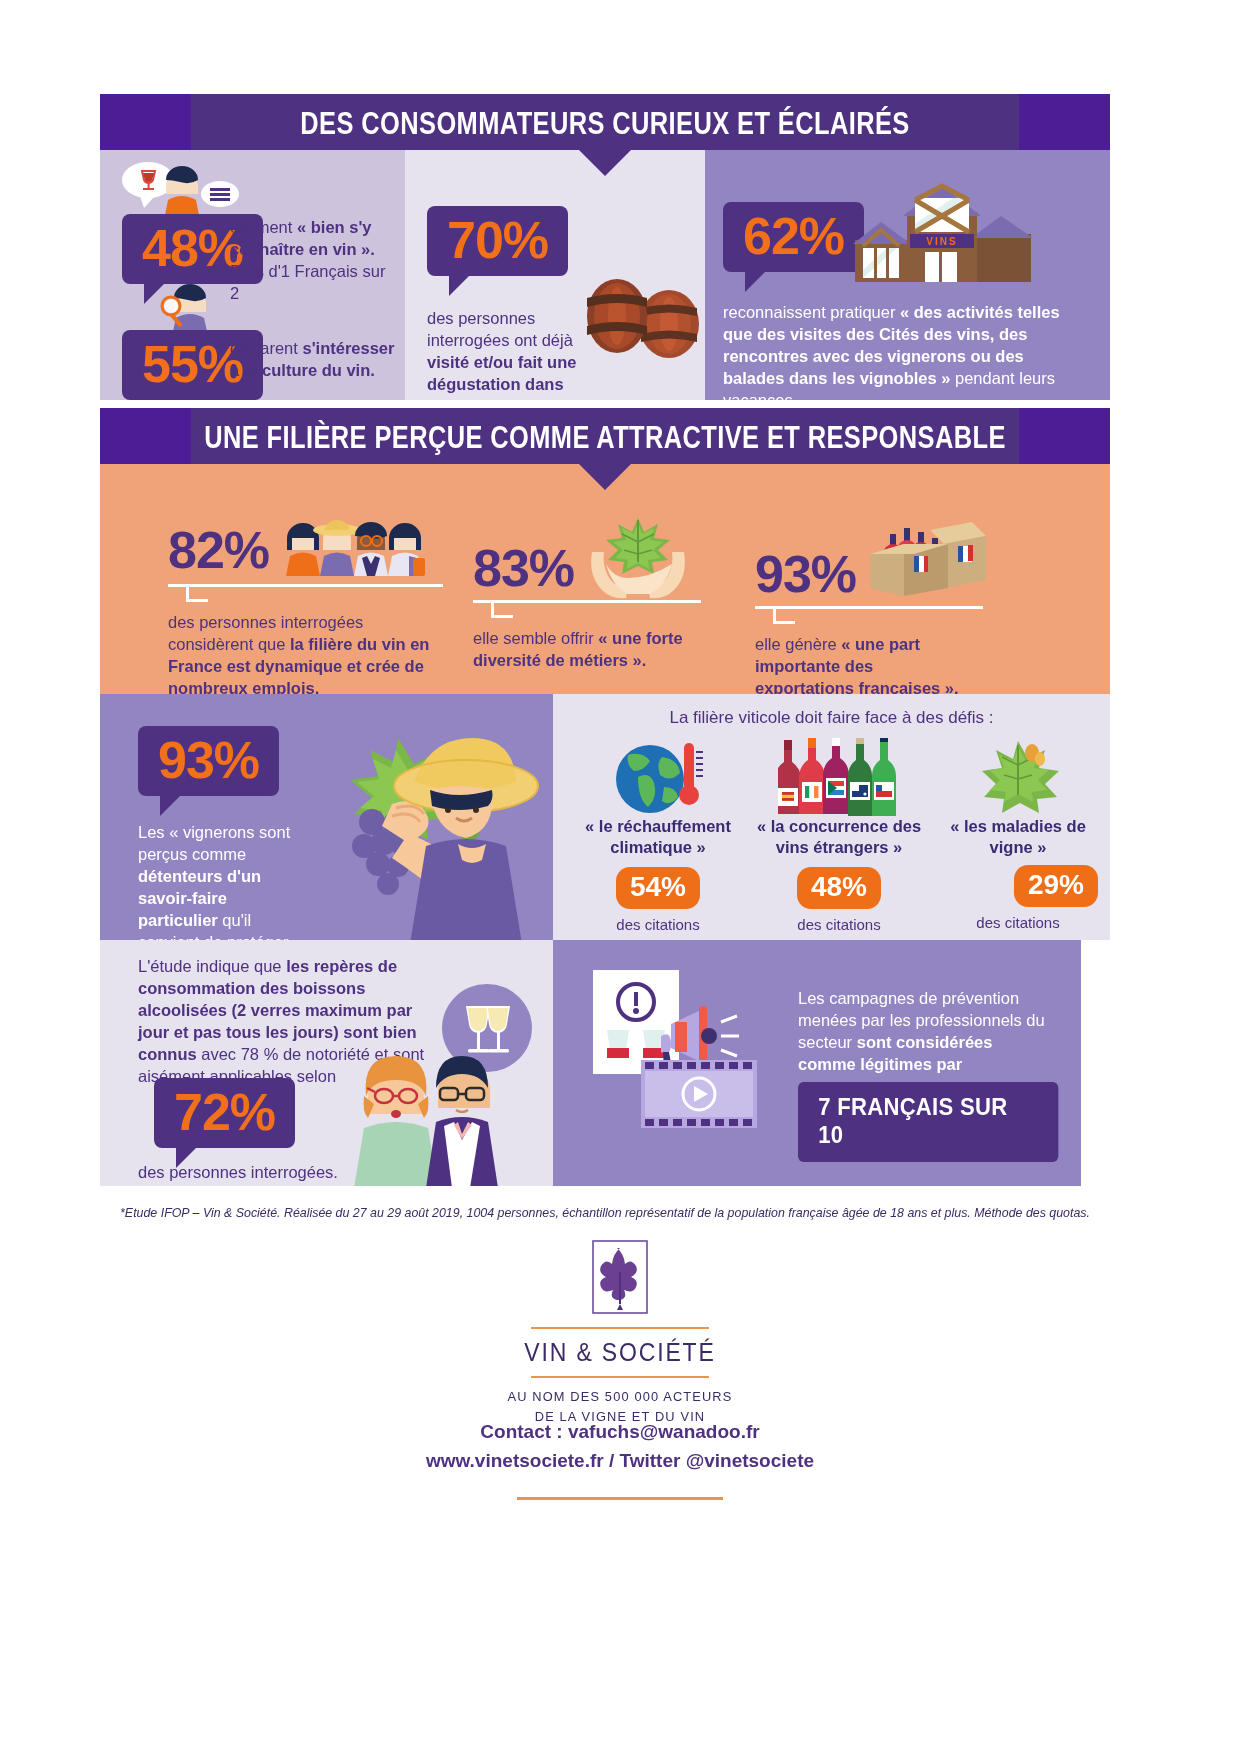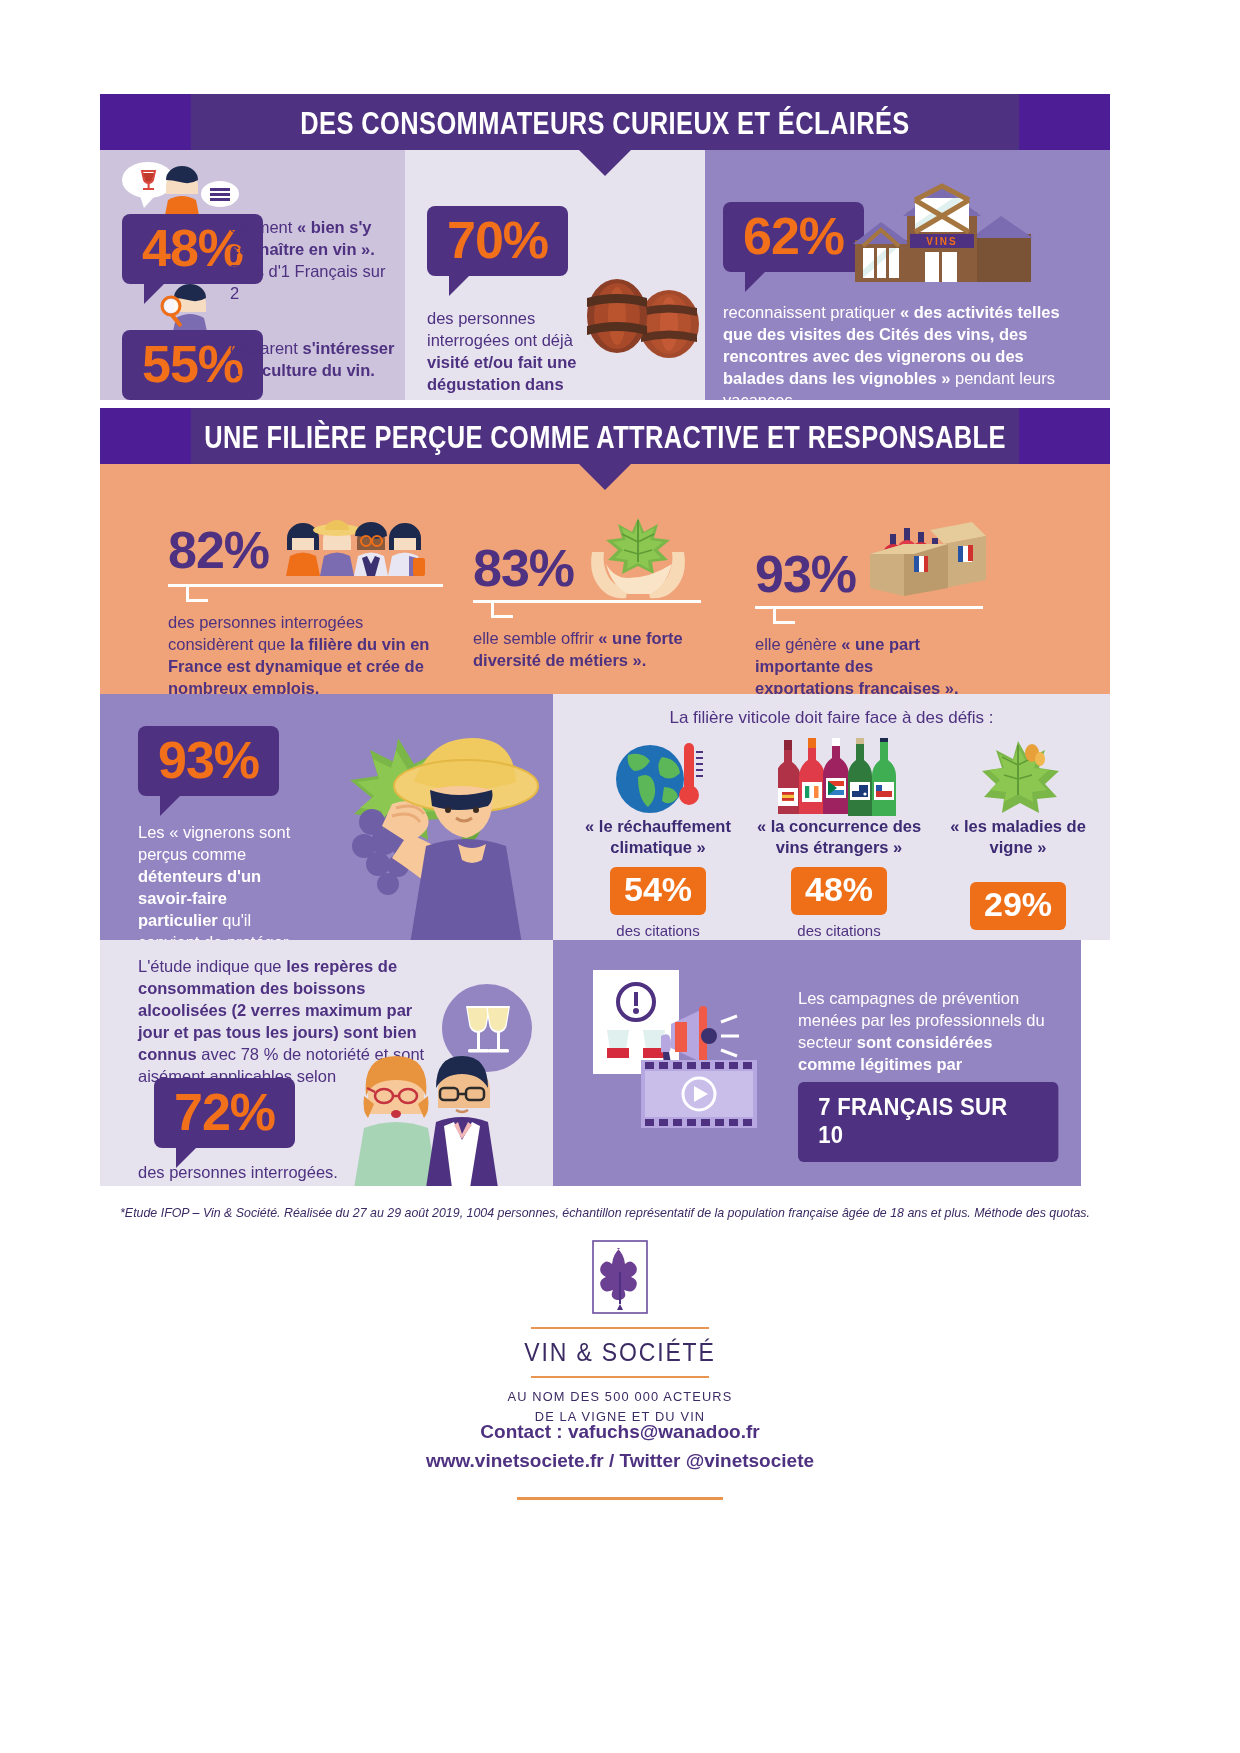--- a/index.html
+++ b/index.html
@@ -75,21 +75,21 @@
   
   .bignum { font-size: 52px; font-weight: bold; color: #4e3180; line-height: 1; letter-spacing: -1px; }
   .underline-notch { position: relative; height: 18px; }
   .underline-notch .bar { position: absolute; left: 0; top: 0; height: 3px; background: #ffffff; width: 100%; }
   .underline-notch .tick { position: absolute; left: 18px; top: 0; width: 22px; height: 18px;
       border-left: 3px solid #ffffff; border-bottom: 3px solid #ffffff; }
 
   
   .chip {
     background: #ef6f19; color: #fff; font-weight: bold;
-    font-size: 34px; border-radius: 6px; padding: 5px 14px 7px;
+    font-size: 28px; border-radius: 14px; padding: 5px 14px 7px;
     display: inline-block; line-height: 1.05;
   }
 
   .defi-title { font-size: 17px; color: #4e3180; text-align: center; }
   .defi-label { font-size: 16.5px; color: #3c2a72; font-weight: bold; text-align: center; line-height: 1.25; }
   .defi-sub { font-size: 15px; color: #4e3180; text-align: center; }
 
   .badge-7fr {
     background: #4e3180; color: #fff; font-weight: bold; font-size: 24px;
     padding: 11px 22px 13px; border-radius: 6px; display: inline-block;
@@ -464,21 +464,21 @@
             <line x1="48" y1="8" x2="48" y2="58" stroke="#5f9c37" stroke-width="2"></line>
             <line x1="48" y1="28" x2="32" y2="20" stroke="#5f9c37" stroke-width="1.6"></line>
             <line x1="48" y1="28" x2="64" y2="20" stroke="#5f9c37" stroke-width="1.6"></line>
             <line x1="48" y1="42" x2="34" y2="38" stroke="#5f9c37" stroke-width="1.6"></line>
             <line x1="48" y1="42" x2="62" y2="38" stroke="#5f9c37" stroke-width="1.6"></line>
             <ellipse cx="62" cy="16" rx="7" ry="9" fill="#e8a13a"></ellipse>
             <ellipse cx="70" cy="22" rx="5" ry="7" fill="#f0b84f"></ellipse>
           </svg>
         </div>
         <div class="defi-label">« les maladies de vigne »</div>
-        <div style="text-align:center; margin-top:25px;">
+        <div style="text-align:right; margin-top:8px;">
           <span class="chip">29%</span>
         </div>
         <div class="defi-sub" style="margin-top:7px;">des citations</div>
       </div>
     </div>
   </div>
 
   <div class="row" style="position:absolute; left:100px; top:940px; width:1010px; height:246px;">
 
     <div class="panel bg-lav2" style="width:453px; height:246px;">

